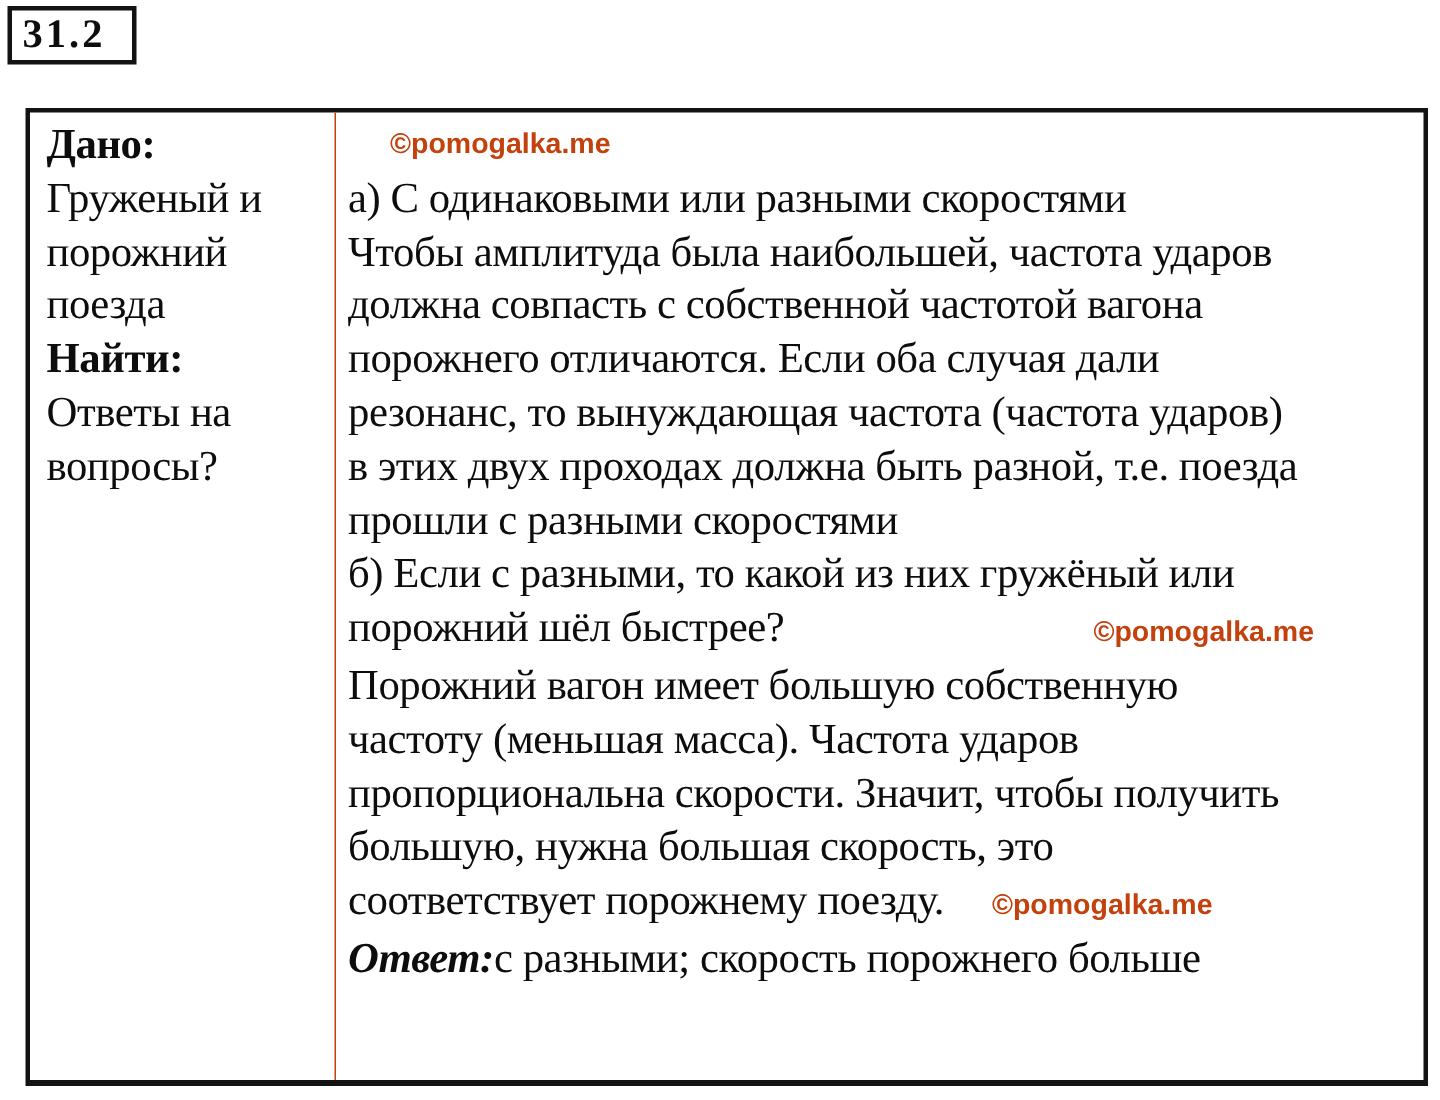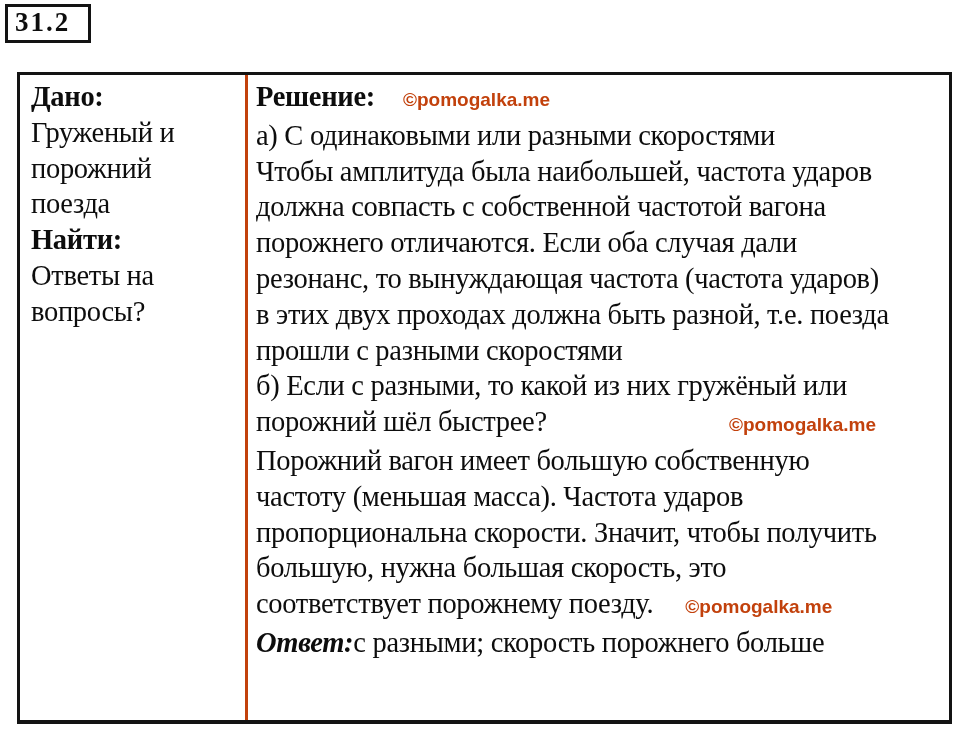--- a/index.html
+++ b/index.html
@@ -34,23 +34,23 @@
     width: 935px;
     height: 652px;
     box-sizing: border-box;
     border: 3px solid #131313;
     border-bottom-width: 4px;
     display: flex;
     background: #ffffff;
     overflow: hidden;
   }
   .col-given {
-    width: 228px;
+    width: 204px;
     box-sizing: border-box;
-    border-right: 3px solid #c2410c;
+    border-right: 1px solid #c2410c;
     padding: 4px 4px 0 11px;
     flex-shrink: 0;
   }
   .col-solution {
     flex: 1;
     box-sizing: border-box;
     padding: 4px 5px 0 8px;
     overflow: hidden;
   }
   .cell-line {
@@ -107,21 +107,20 @@
         </div>
       <div class="cell-line hdr">Найти:</div>
       <div id="find-lines">
           <div class="cell-line">Ответы на</div>
           <div class="cell-line">вопросы?</div>
         </div>
     </div>
 
     <div class="col-solution">
       <div class="sol-row">
-        <span class="hdr">Решение:</span>
         <span class="watermark wm-header">©pomogalka.me</span>
       </div>
 
       <div id="solution-lines">
           <div class="sol-row">
             <span>а) С одинаковыми или разными скоростями</span>
           </div>
           <div class="sol-row">
             <span>Чтобы амплитуда была наибольшей, частота ударов</span>
           </div>

